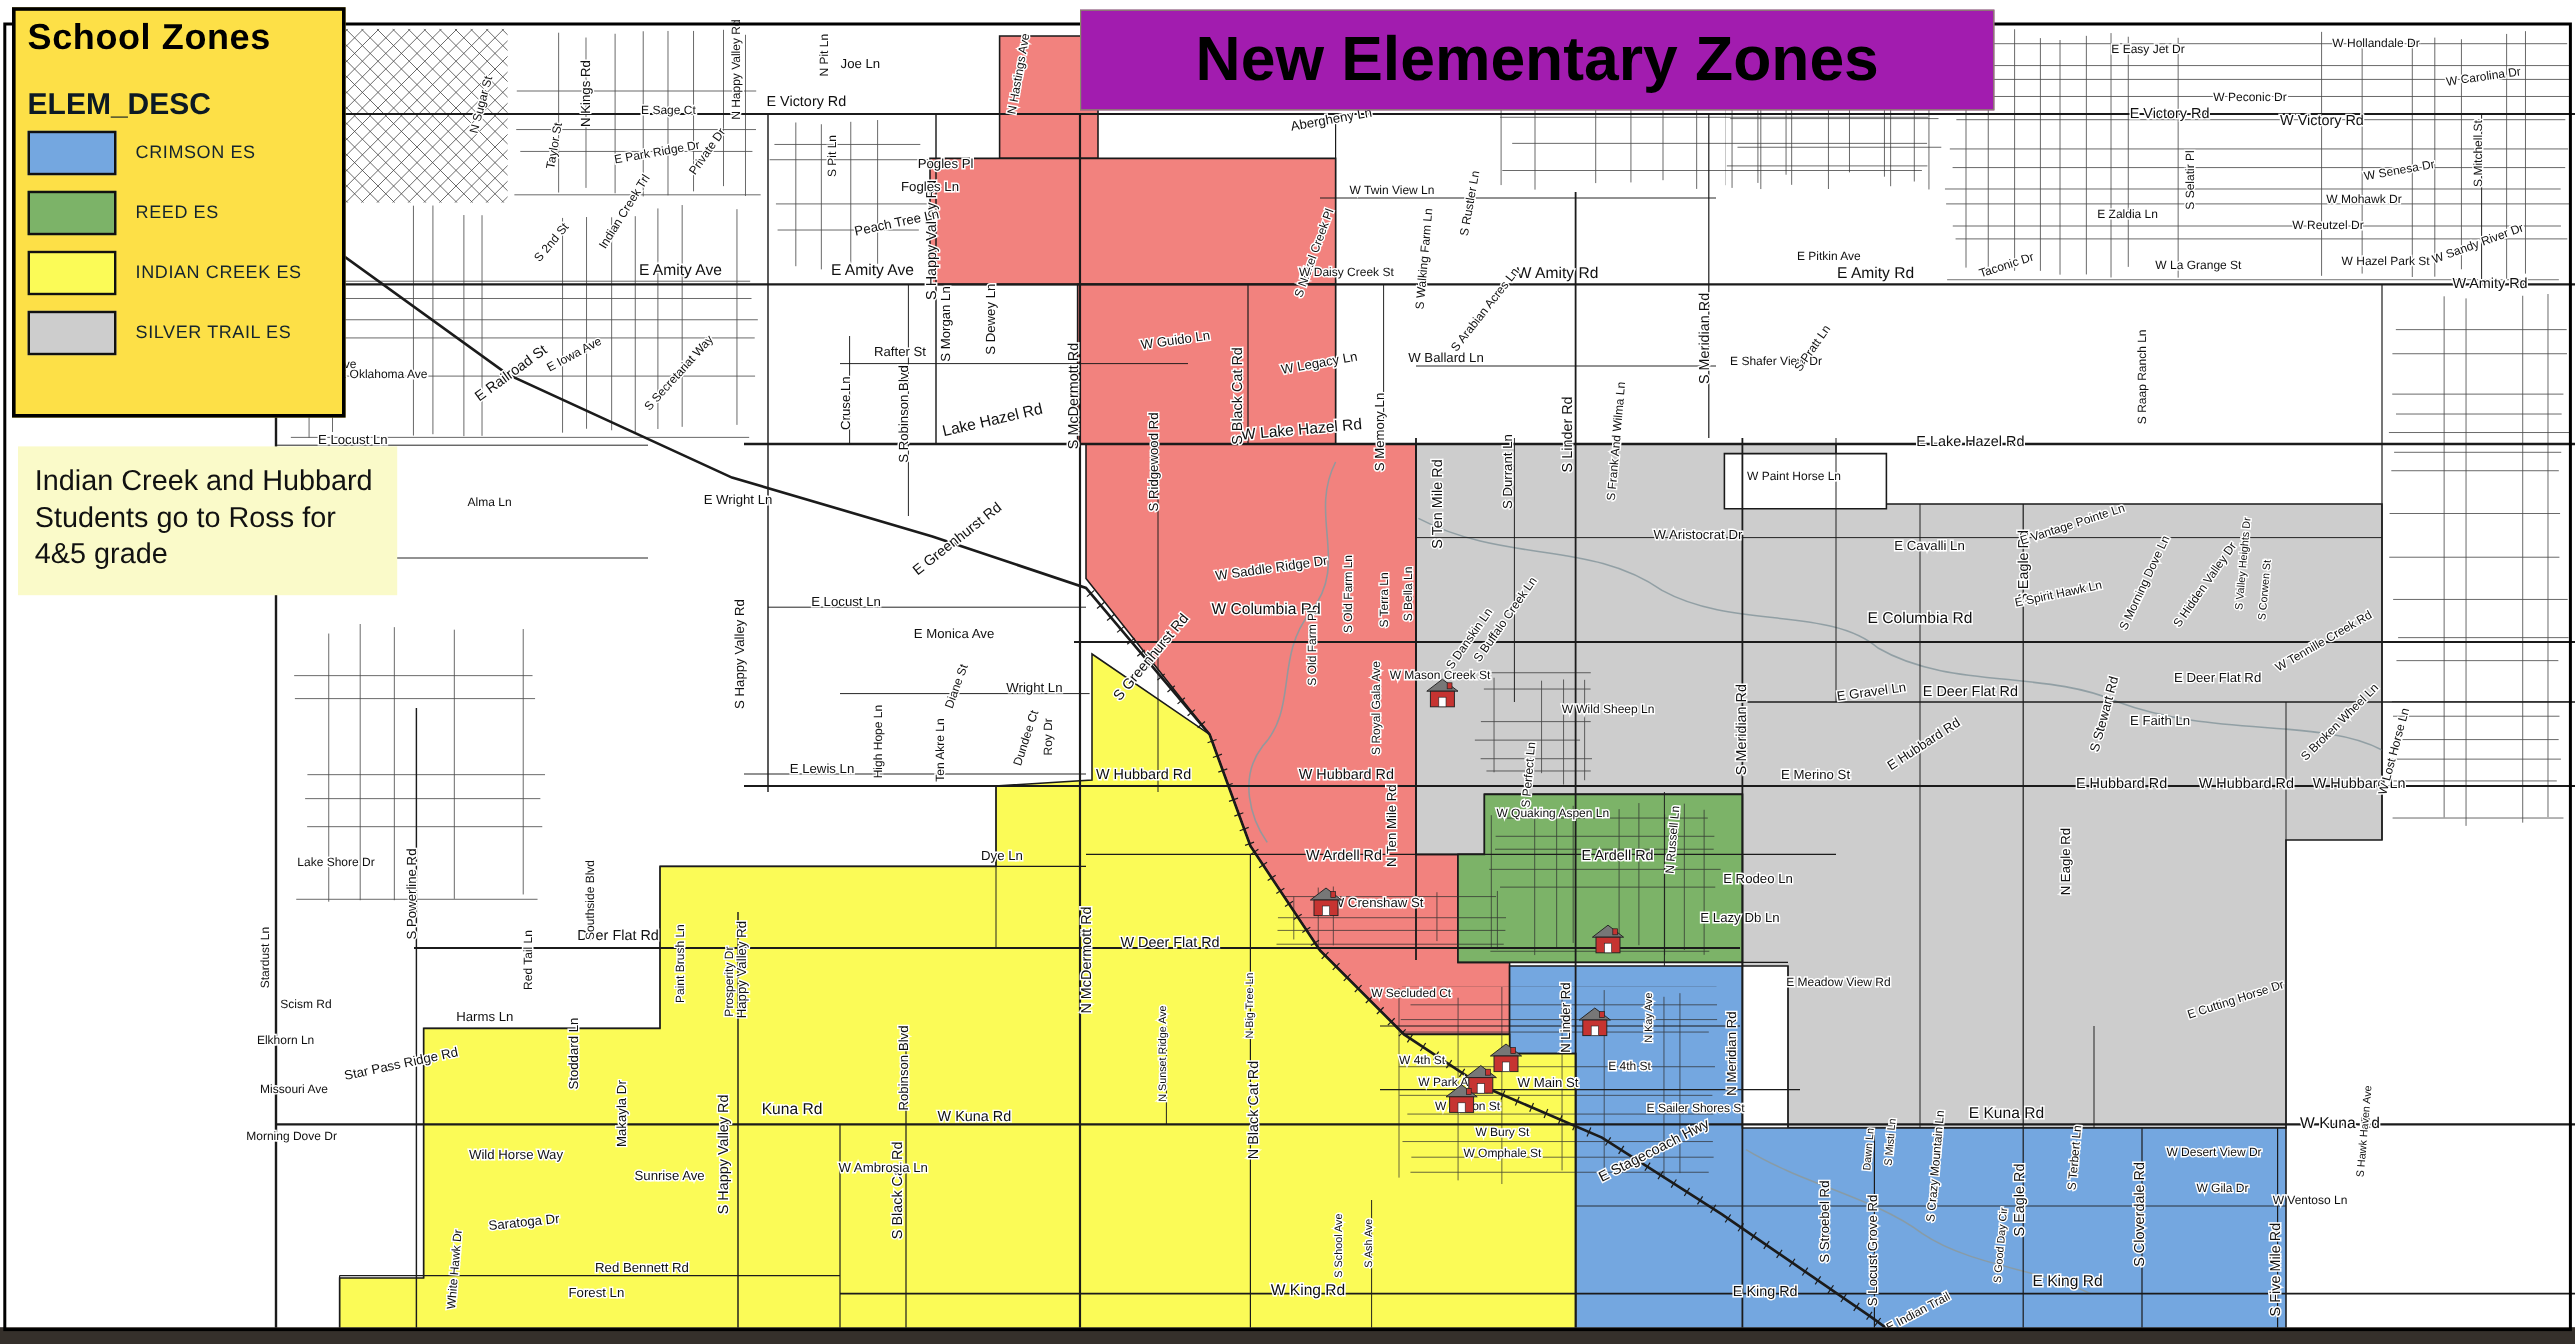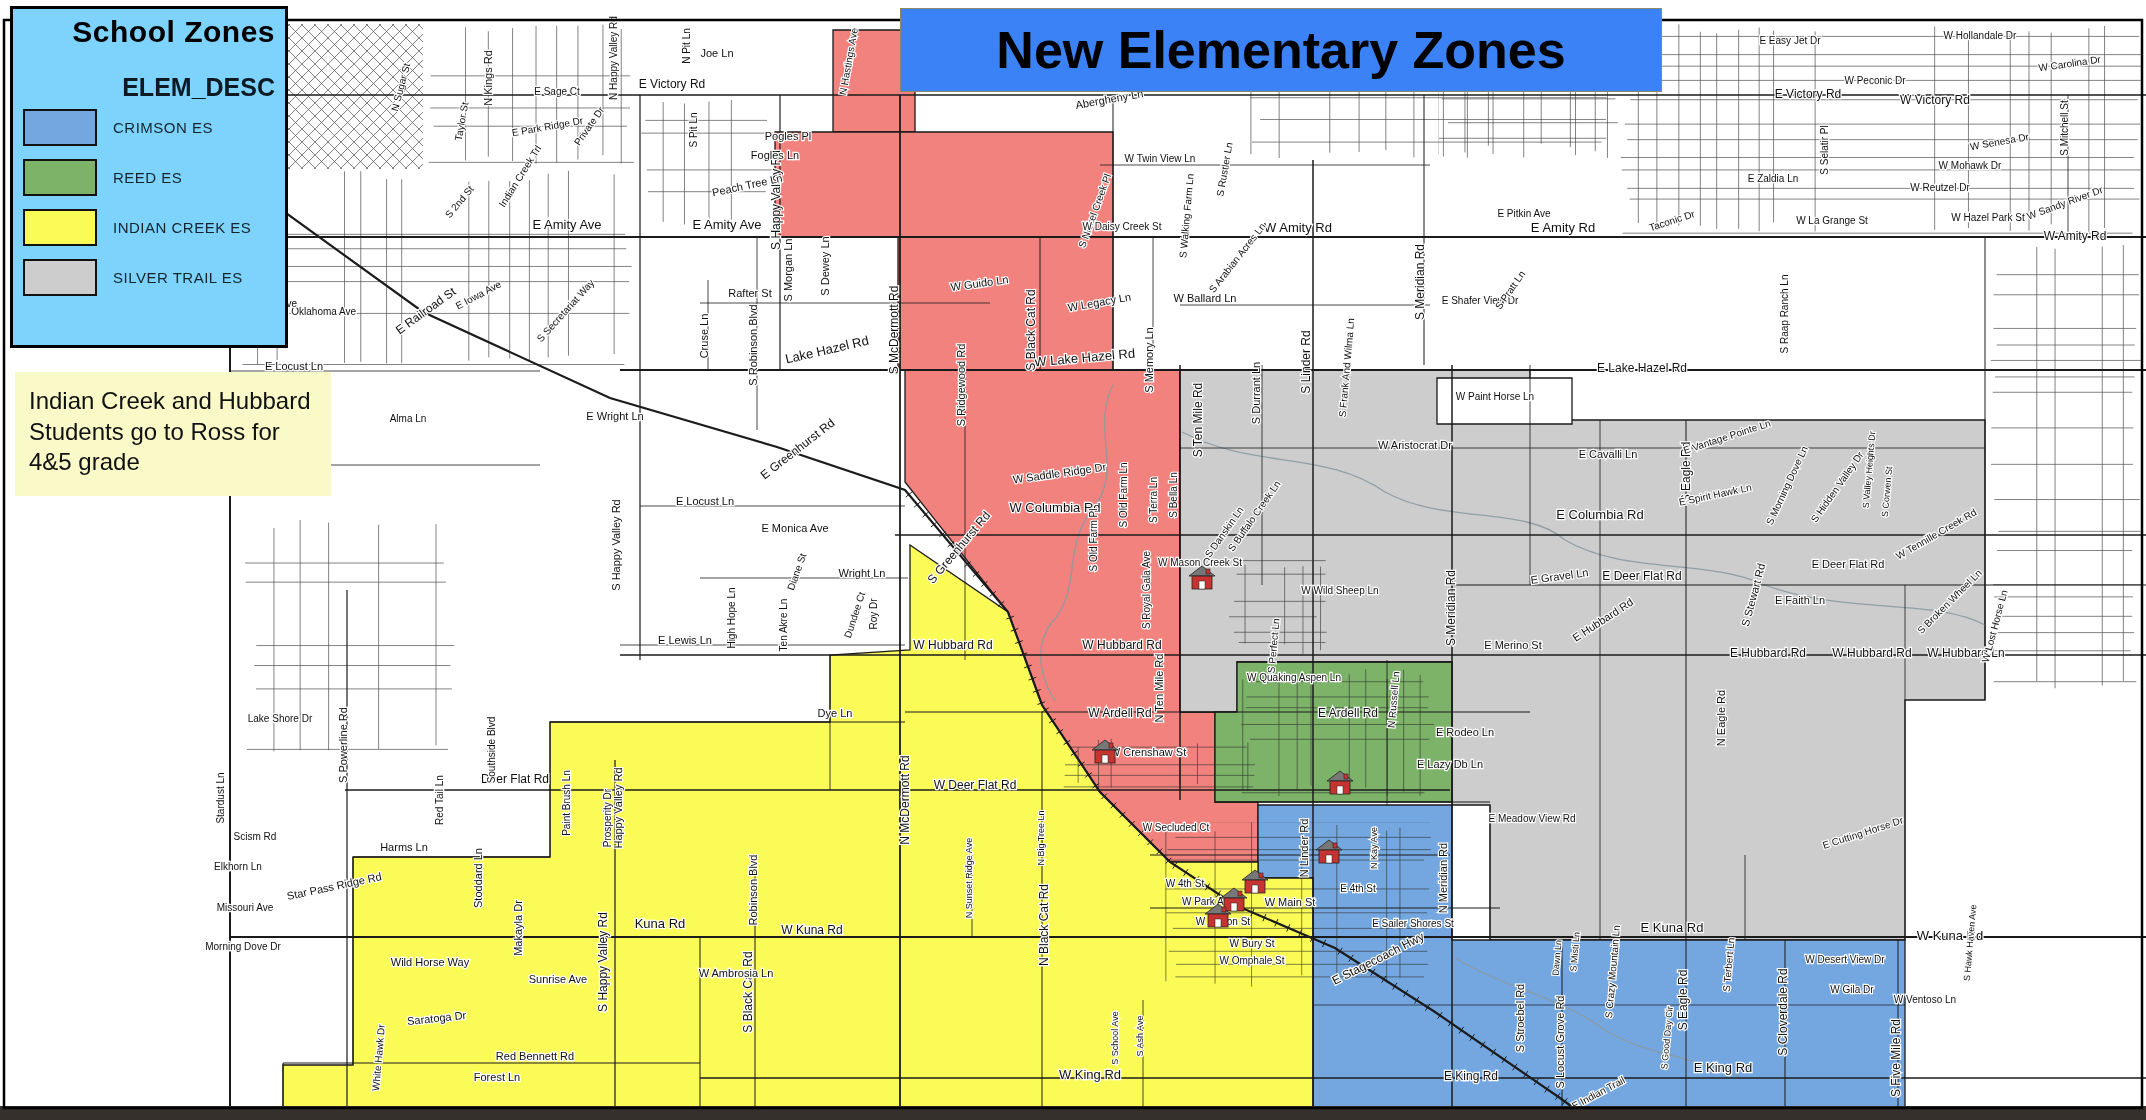--- a/index.html
+++ b/index.html
@@ -1,28 +1,28 @@
 <!DOCTYPE html>
 <html><head>
 <meta charset="utf-8">
 <style>
   html,body{margin:0;padding:0;background:#fff;}
   body{width:2146px;height:1120px;overflow:hidden;font-family:"Liberation Sans",sans-serif;}
   #stage{position:relative;width:2146px;height:1120px;background:#fff;}
   #map{position:absolute;left:0;top:0;}
-  .legend{position:absolute;left:10px;top:6px;width:278px;height:342px;background:#7dd3fc;
-          border:3px solid #000;box-sizing:border-box;padding:6px 10px;text-align:right;}
+  .legend{position:absolute;left:10px;top:6px;width:278px;height:342px;background:#fde047;
+          border:3px solid #000;box-sizing:border-box;padding:6px 10px;}
   .legend-title{font-size:30px;font-weight:bold;color:#000;letter-spacing:0.5px;}
   .legend-field{font-size:25px;font-weight:bold;color:#0d1a24;margin-top:24px;}
   .legend-row{display:flex;align-items:center;height:50px;}
   .legend-swatch{width:70px;height:33px;border:2px solid #111;flex:0 0 auto;margin-right:16px;}
   .legend-label{font-size:15px;color:#14242e;letter-spacing:0.5px;}
   .note{position:absolute;left:15px;top:372px;width:288px;background:#FAFAC9;
         padding:14px 14px 18px 14px;font-size:24px;line-height:1.28;color:#111;}
-  .title{position:absolute;left:900px;top:8px;width:762px;height:84px;background:#3b82f6;
+  .title{position:absolute;left:900px;top:8px;width:762px;height:84px;background:#a21caf;
          border:1px solid #8a8a6a;box-sizing:border-box;display:flex;align-items:center;
          justify-content:center;font-size:52px;font-weight:bold;color:#000;}
   text.rl{fill:#101010;paint-order:stroke;stroke:#ffffff;stroke-width:2.4px;
           font-family:"Liberation Sans",sans-serif;}
 </style>
 </head>
 <body>
 
 <div id="stage">
   <svg id="map" width="2146" height="1120" viewBox="0 0 2146 1120" xmlns="http://www.w3.org/2000/svg">

